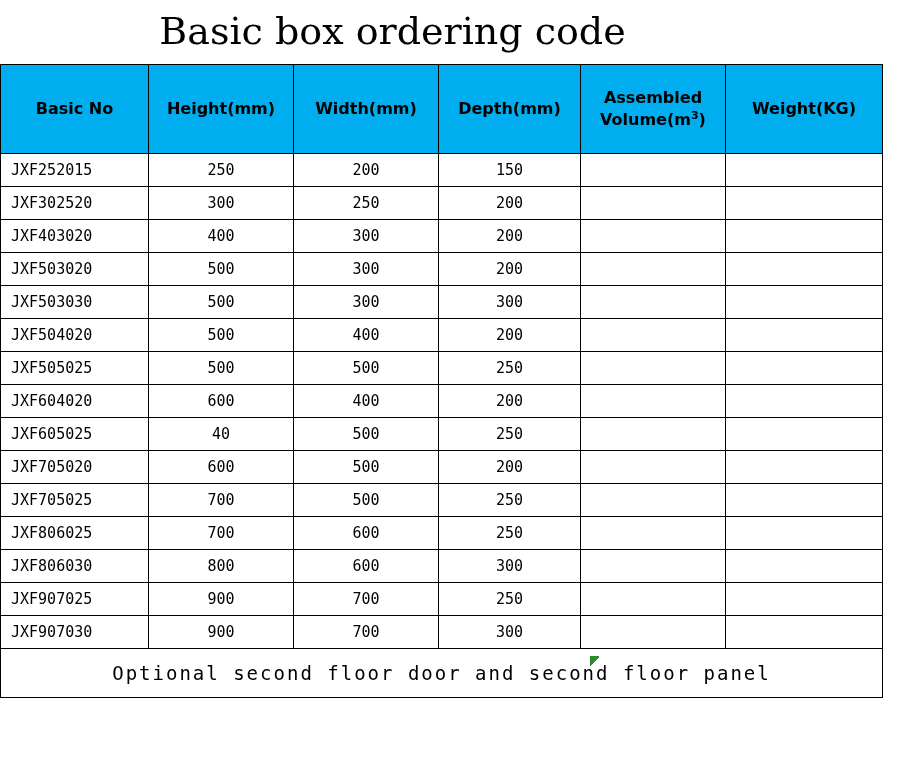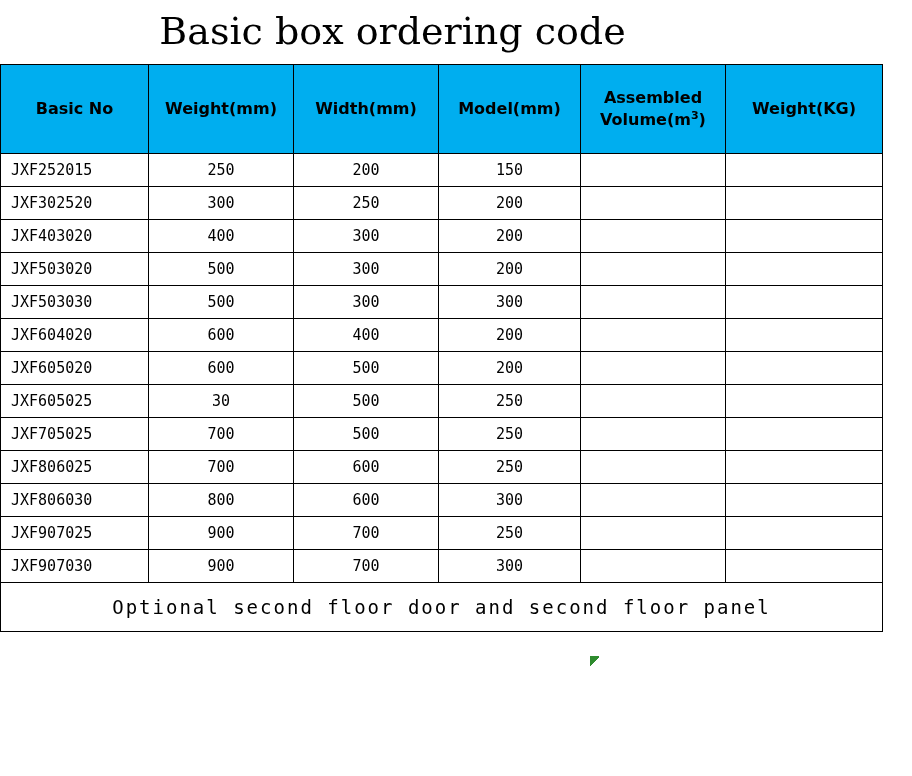--- a/index.html
+++ b/index.html
@@ -101,23 +101,23 @@
       <col class="c-model">
       <col class="c-height">
       <col class="c-width">
       <col class="c-depth">
       <col class="c-volume">
       <col class="c-weight">
     </colgroup>
     <thead>
       <tr>
         <th>Basic No</th>
-        <th>Weight(mm)</th>
+        <th>Height(mm)</th>
         <th>Width(mm)</th>
-        <th>Model(mm)</th>
+        <th>Depth(mm)</th>
         <th>
           <span>Assembled</span><br>
           <span>Volume(m</span><span class="sup">3</span><span>)</span>
         </th>
         <th>Weight(KG)</th>
       </tr>
     </thead>
     <tbody id="table-body">
         <tr>
           <td class="model">JXF252015</td>
@@ -153,40 +153,56 @@
         </tr>
         <tr>
           <td class="model">JXF503030</td>
           <td>500</td>
           <td>300</td>
           <td>300</td>
           <td></td>
           <td></td>
         </tr>
         <tr>
+          <td class="model">JXF504020</td>
+          <td>500</td>
+          <td>400</td>
+          <td>200</td>
+          <td></td>
+          <td></td>
+        </tr>
+        <tr>
+          <td class="model">JXF505025</td>
+          <td>500</td>
+          <td>500</td>
+          <td>250</td>
+          <td></td>
+          <td></td>
+        </tr>
+        <tr>
           <td class="model">JXF604020</td>
           <td>600</td>
           <td>400</td>
           <td>200</td>
           <td></td>
           <td></td>
         </tr>
         <tr>
-          <td class="model">JXF605020</td>
-          <td>600</td>
-          <td>500</td>
-          <td>200</td>
-          <td></td>
-          <td></td>
-        </tr>
-        <tr>
           <td class="model">JXF605025</td>
-          <td>30</td>
-          <td>500</td>
-          <td>250</td>
+          <td>40</td>
+          <td>500</td>
+          <td>250</td>
+          <td></td>
+          <td></td>
+        </tr>
+        <tr>
+          <td class="model">JXF705020</td>
+          <td>600</td>
+          <td>500</td>
+          <td>200</td>
           <td></td>
           <td></td>
         </tr>
         <tr>
           <td class="model">JXF705025</td>
           <td>700</td>
           <td>500</td>
           <td>250</td>
           <td></td>
           <td></td>

